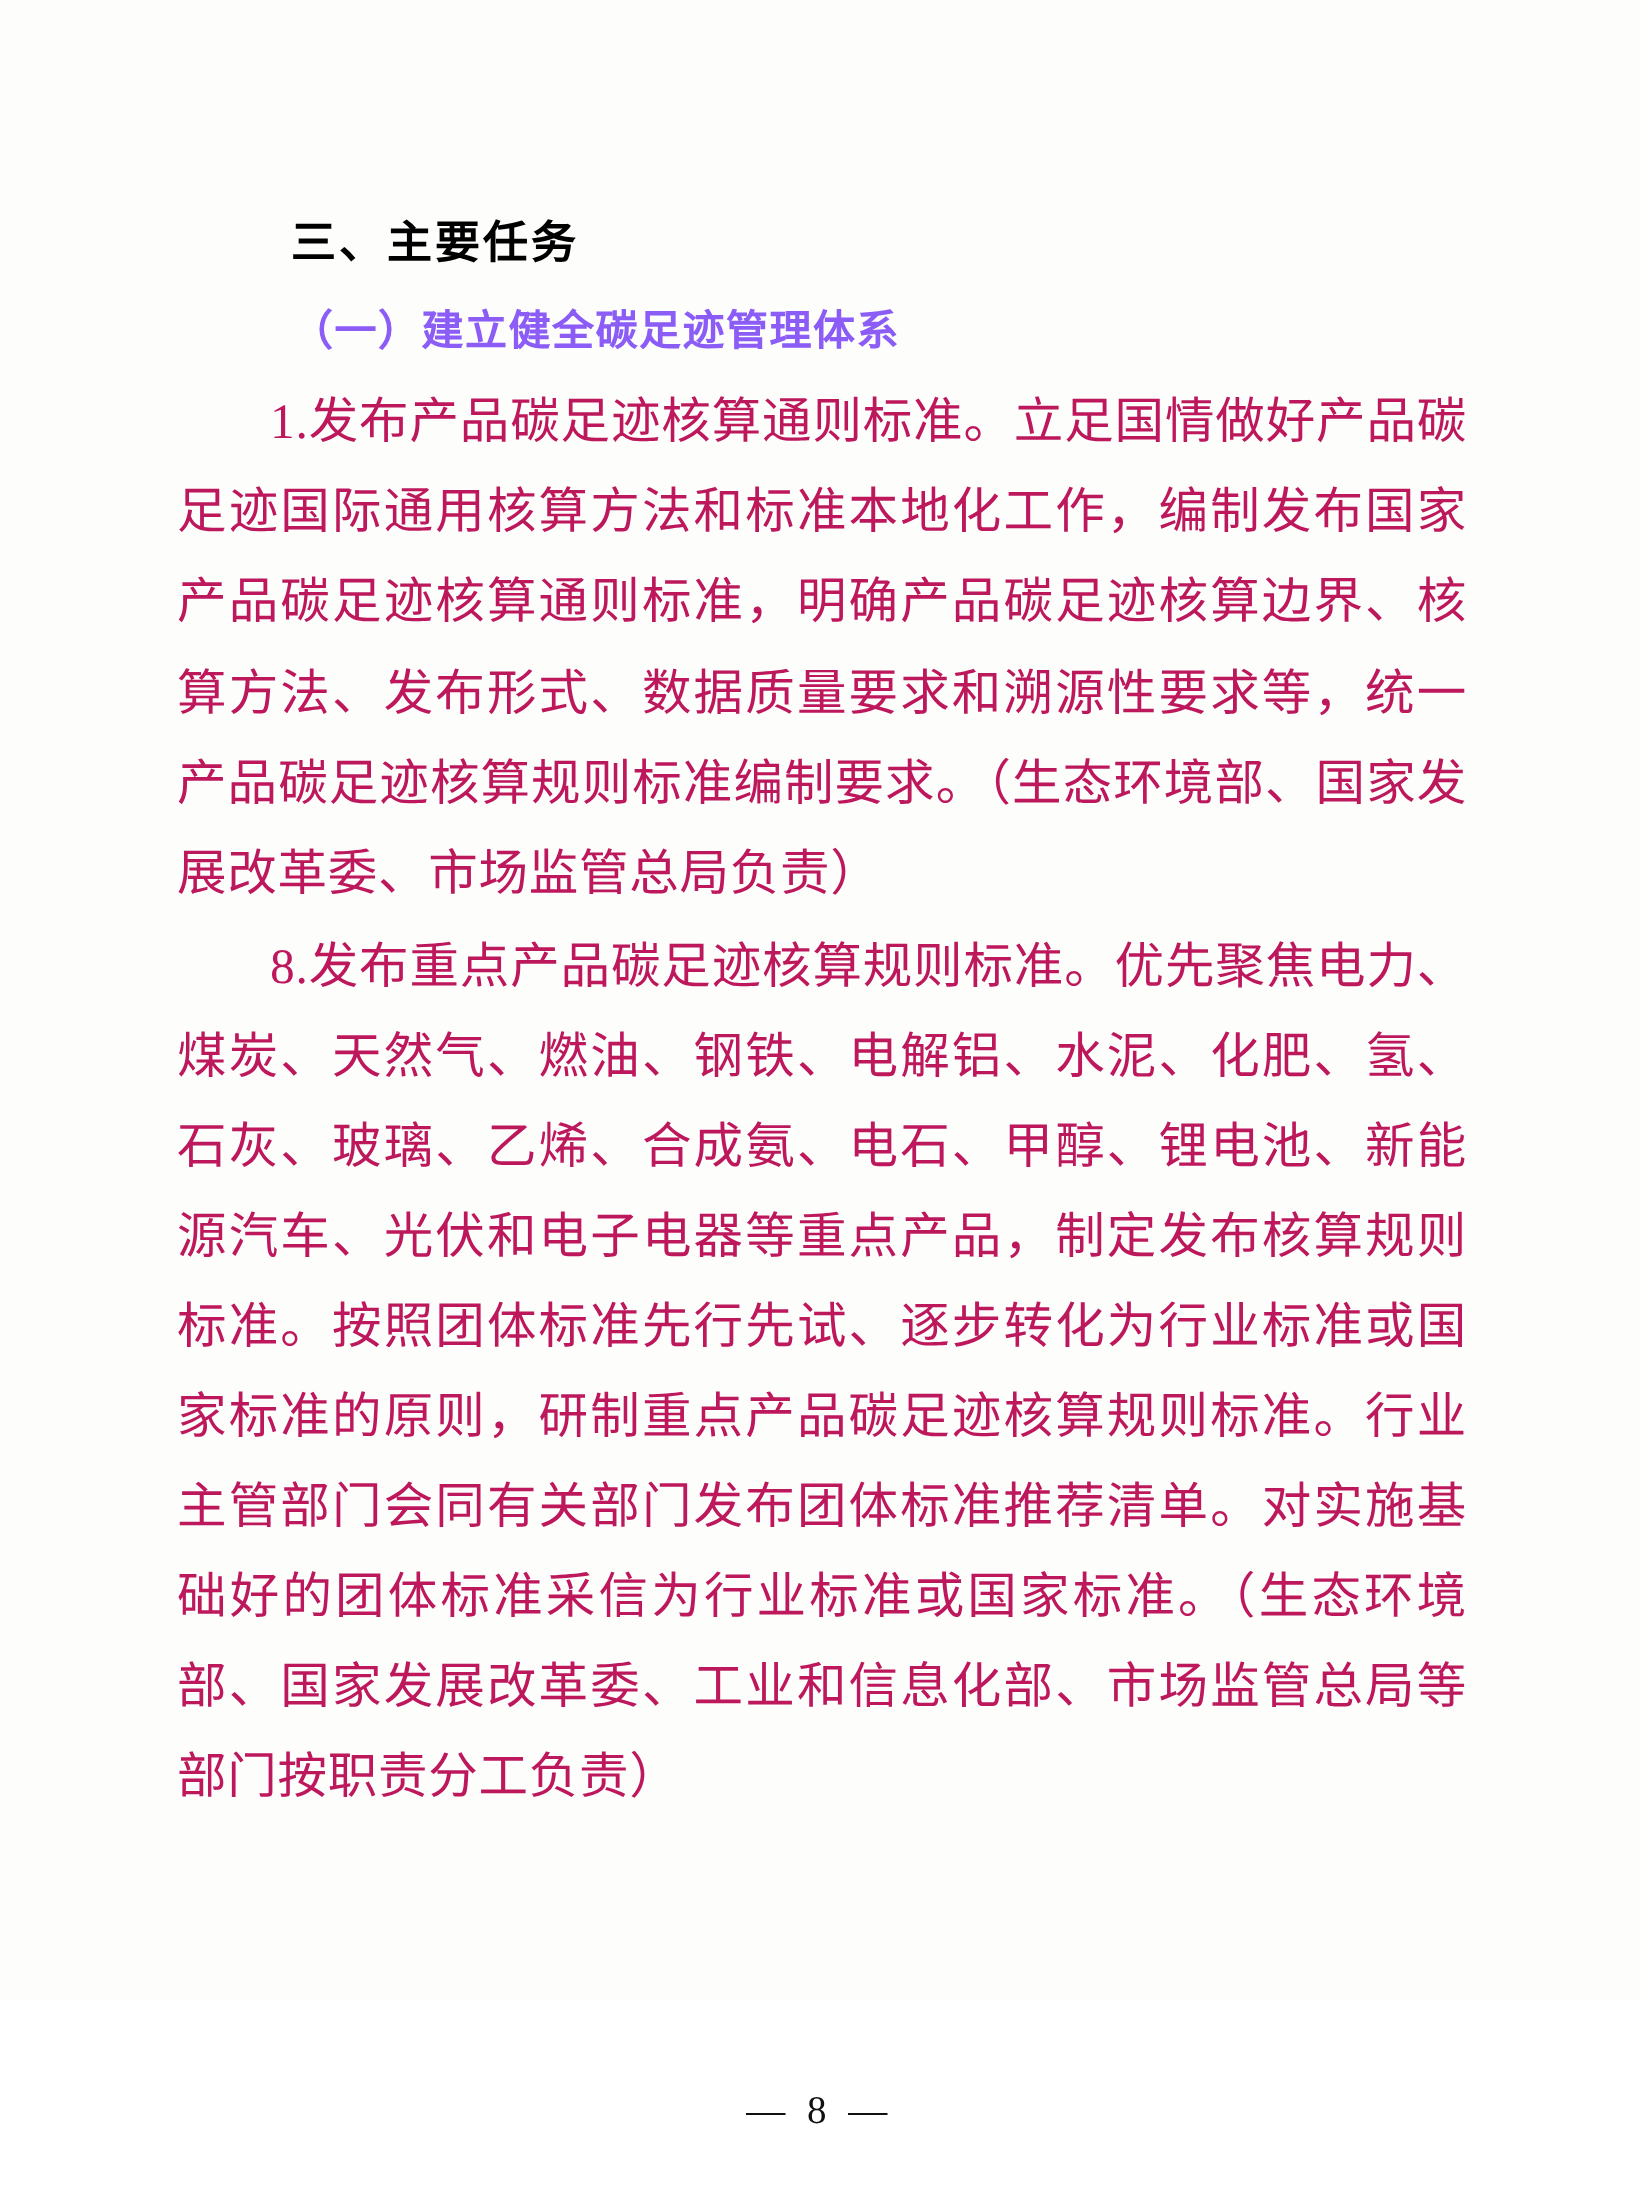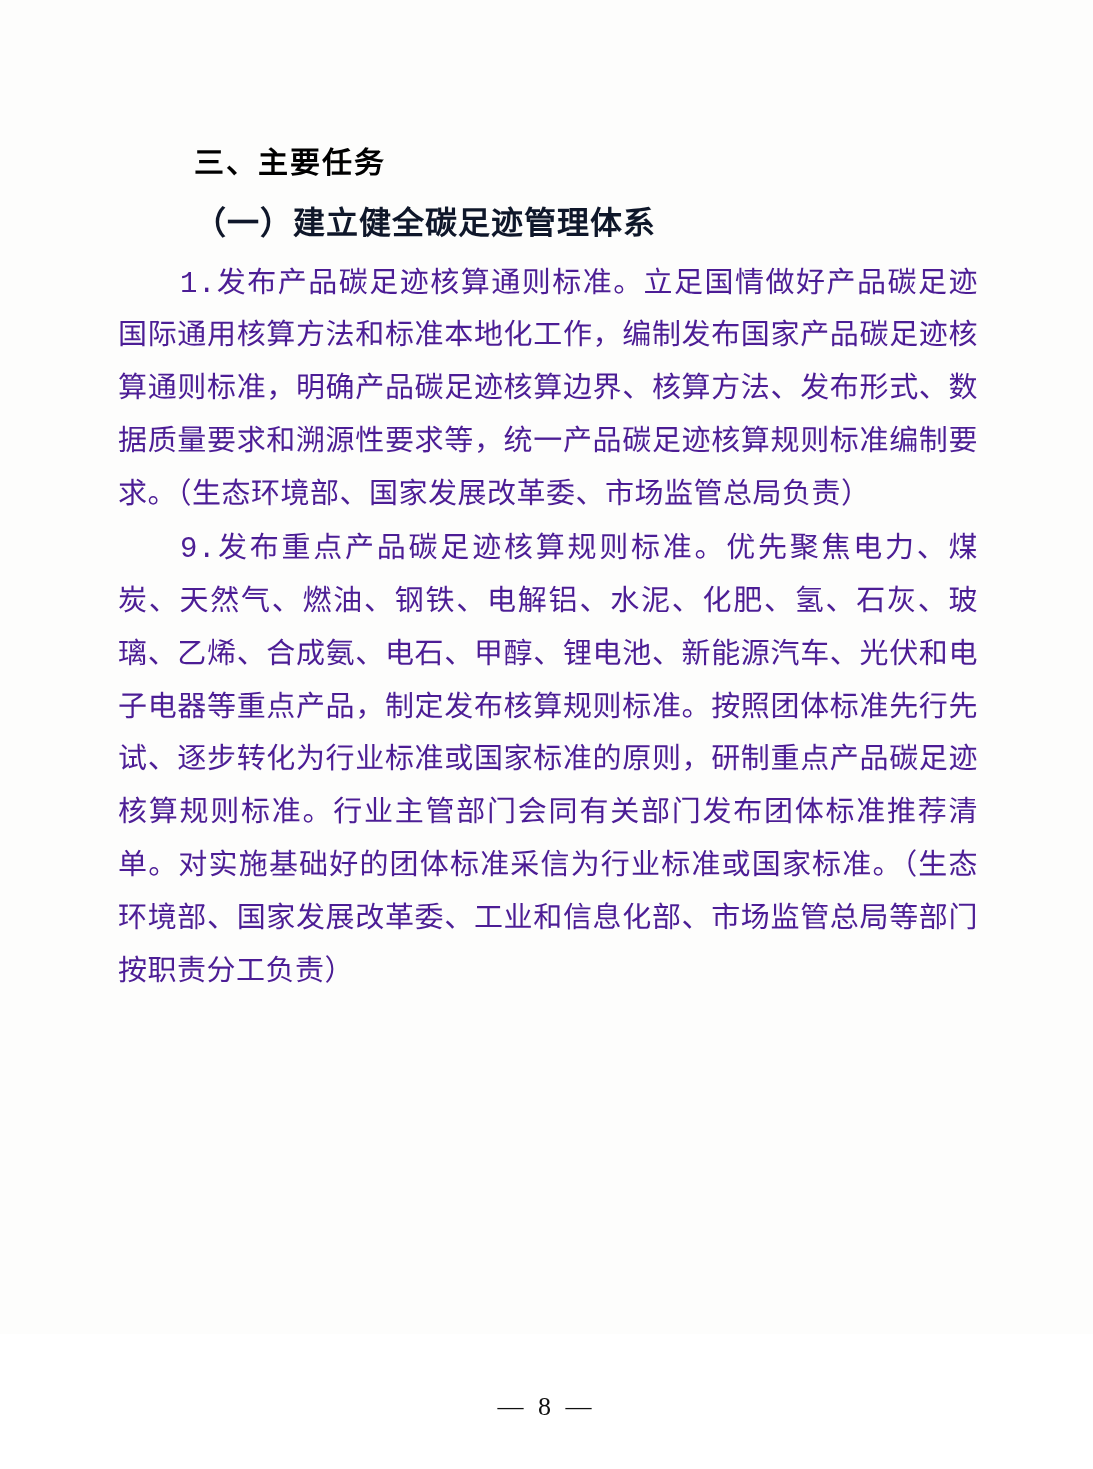--- a/index.html
+++ b/index.html
@@ -35,38 +35,38 @@
     font-size: 30px;
     font-weight: 700;
     letter-spacing: 2px;
     line-height: 1.5;
     margin: 0 0 14px 0;
     padding-left: 76px;
     color: #000;
   }
   .heading-2 {
     font-family: "DejaVu Serif", "Liberation Serif", serif;
-    font-size: 32px;
+    font-size: 28px;
     font-weight: 700;
     letter-spacing: 1px;
     line-height: 1.55;
     margin: 0 0 10px 0;
     padding-left: 76px;
-    color: #0f172a;
+    color: #8b5cf6;
   }
   .para {
-    font-family: Liberation Mono, monospace;
-    font-size: 29px;
+    font-family: Liberation Serif, serif;
+    font-size: 33px;
     line-height: 1.82;
     text-align: justify;
     text-justify: inter-ideograph;
     text-indent: 62px;
     margin: 0 0 2px 0;
     letter-spacing: 0.5px;
-    color: #4c1d95;
+    color: #be185d;
   }
   .footer {
     position: absolute;
     left: 0;
     top: 1392px;
     width: 1093px;
     text-align: center;
     font-family: "Liberation Serif", "DejaVu Serif", serif;
     font-size: 26px;
     letter-spacing: 4px;
@@ -78,19 +78,19 @@
 
 <div class="page">
   <div class="content">
 
     <h1 class="heading-1">三、主要任务</h1>
 
     <h2 class="heading-2">（一）建立健全碳足迹管理体系</h2>
 
     <p class="para">1.发布产品碳足迹核算通则标准。立足国情做好产品碳足迹国际通用核算方法和标准本地化工作，编制发布国家产品碳足迹核算通则标准，明确产品碳足迹核算边界、核算方法、发布形式、数据质量要求和溯源性要求等，统一产品碳足迹核算规则标准编制要求。（生态环境部、国家发展改革委、市场监管总局负责）</p>
 
-    <p class="para">9.发布重点产品碳足迹核算规则标准。优先聚焦电力、煤炭、天然气、燃油、钢铁、电解铝、水泥、化肥、氢、石灰、玻璃、乙烯、合成氨、电石、甲醇、锂电池、新能源汽车、光伏和电子电器等重点产品，制定发布核算规则标准。按照团体标准先行先试、逐步转化为行业标准或国家标准的原则，研制重点产品碳足迹核算规则标准。行业主管部门会同有关部门发布团体标准推荐清单。对实施基础好的团体标准采信为行业标准或国家标准。（生态环境部、国家发展改革委、工业和信息化部、市场监管总局等部门按职责分工负责）</p>
+    <p class="para">8.发布重点产品碳足迹核算规则标准。优先聚焦电力、煤炭、天然气、燃油、钢铁、电解铝、水泥、化肥、氢、石灰、玻璃、乙烯、合成氨、电石、甲醇、锂电池、新能源汽车、光伏和电子电器等重点产品，制定发布核算规则标准。按照团体标准先行先试、逐步转化为行业标准或国家标准的原则，研制重点产品碳足迹核算规则标准。行业主管部门会同有关部门发布团体标准推荐清单。对实施基础好的团体标准采信为行业标准或国家标准。（生态环境部、国家发展改革委、工业和信息化部、市场监管总局等部门按职责分工负责）</p>
 
 
   </div>
 
   <div class="footer">— 8 —</div>
 </div>
 
 </body></html>

